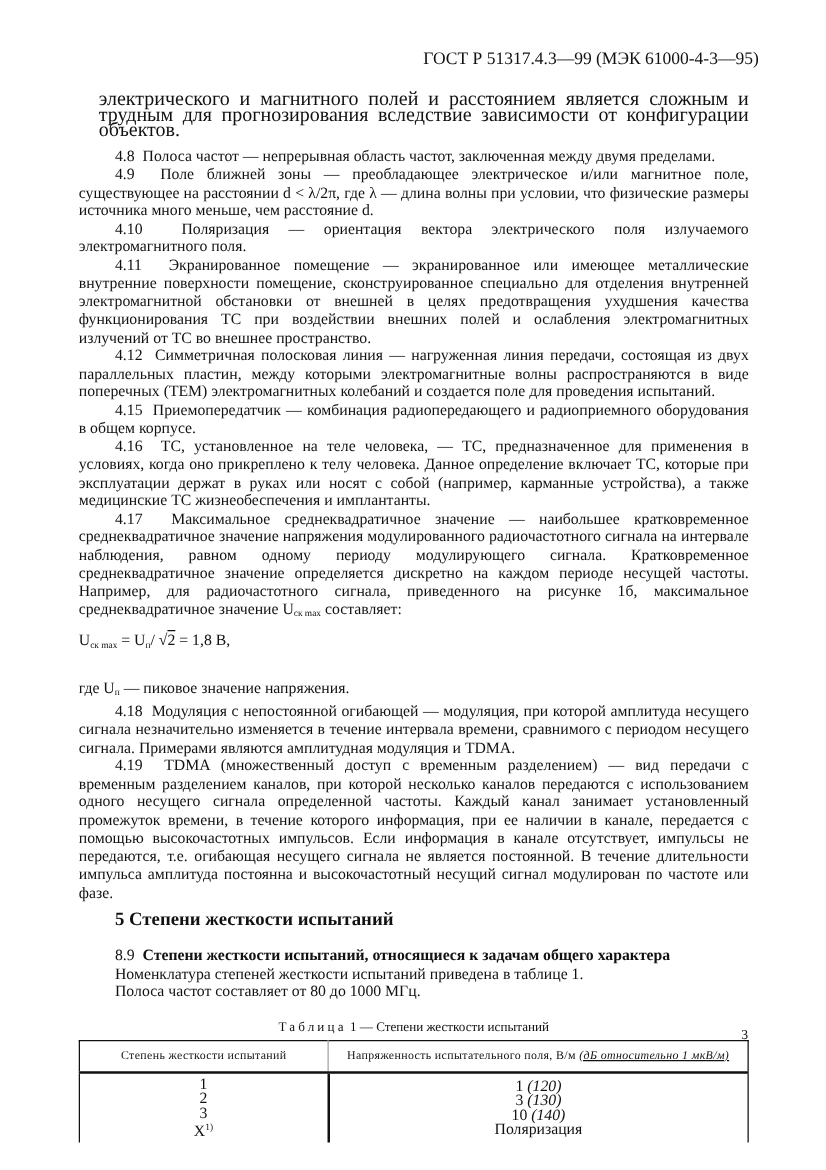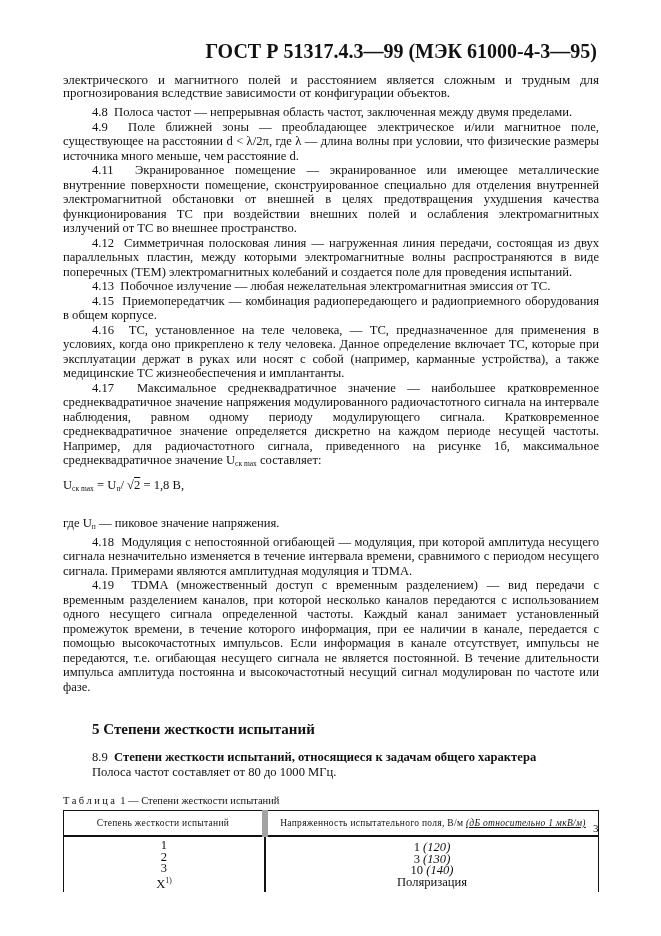--- a/index.html
+++ b/index.html
@@ -2,63 +2,63 @@
 <html><head>
 <meta charset="utf-8">
 <style>
   html, body { margin: 0; padding: 0; background: #ffffff; }
   body {
     width: 661px; height: 936px; position: relative; overflow: hidden;
     font-family: "Liberation Serif", "DejaVu Serif", serif;
     color: #111111;
   }
   .header {
-    position: absolute; top: 40px; right: 64px;
-    font-weight: bold; font-size: 20px; letter-spacing: 0px;
+    position: absolute; top: 40px; right: 54px;
+    font-weight: normal; font-size: 14px; letter-spacing: 0px;
   }
   .page {
     position: absolute; left: 63px; top: 74px; width: 536px;
   }
   .p-small {
-    font-size: 13px; line-height: 12.6px; text-align: justify;
-    margin: 0 0 6px 0;
+    font-size: 16px; line-height: 12.6px; text-align: justify;
+    margin: 0 0 6px 16px;
   }
   .p {
     font-size: 12.6px; line-height: 14.5px; text-align: justify;
     margin: 0; text-indent: 29px;
   }
   .p.noindent { text-indent: 0; margin-top: 20px; }
   .formula {
     text-align: left; font-size: 12.6px; line-height: 14.5px;
     margin: 6px 0 6px 0;
   }
   sub { font-size: 7.5px; vertical-align: -2px; }
   .sqrt { text-decoration: overline; }
   .section-title {
-    font-weight: bold; font-size: 15px; margin: 27px 0 0 29px;
+    font-weight: bold; font-size: 15px; margin: 7px 0 0 29px;
   }
   .sub-title {
     font-size: 12.6px; margin: 12px 0 0 29px; line-height: 14.5px;
   }
   .sub-title b { font-weight: bold; }
   .plain-line { font-size: 12.6px; line-height: 14.5px; margin-left: 29px; }
   .table-caption {
-    font-size: 10.5px; margin: 16px 0 4px 0;
+    font-size: 10.5px; margin: 16px 0 4px 0; text-align: center;
   }
   .table-caption .spaced { letter-spacing: 2.5px; }
   table {
     border-collapse: collapse; width: 536px;
     font-size: 12.6px;
   }
   td, th { padding: 0 4px; }
   th {
     font-weight: normal; font-size: 9.5px; letter-spacing: 0.3px;
     height: 24px; border: 1px solid #111; border-bottom: 2px solid #111;
   }
-  th.col1 { width: 190px; border-right: 6px solid #a3a3a3; font-family: Liberation Serif, serif; }
+  th.col1 { width: 190px; border-right: 1px solid #a3a3a3; font-family: Liberation Serif, serif; }
   th i { font-style: italic; text-decoration: underline; }
   td.vals { text-align: center; line-height: 11.5px; padding: 3px 0 2px 0; border-left: 1px solid #111; }
   td.vals.col1 { border-right: 2px solid #111; }
   td.vals.col2 { border-right: 1px solid #111; }
   sup { font-size: 7.5px; }
   .pagenum {
     position: absolute; left: 593px; top: 822px; font-size: 11px;
   }
 </style>
 </head>
@@ -66,39 +66,40 @@
 
 <div class="header">ГОСТ Р 51317.4.3—99 (МЭК 61000-4-3—95)</div>
 
 <div class="page">
 
   <p class="p-small">электрического и магнитного полей и расстоянием является сложным и трудным для прогнозирования вследствие зависимости от конфигурации объектов.</p>
 
   <div>
     <p class="p"><span>4.8</span>&nbsp; <span>Полоса частот — непрерывная область частот, заключенная между двумя пределами.</span></p>
     <p class="p"><span>4.9</span>&nbsp; <span>Поле ближней зоны — преобладающее электрическое и/или магнитное поле, существующее на расстоянии d &lt; λ/2π,  где λ — длина волны при условии, что физические размеры источника много меньше, чем расстояние d.</span></p>
+    <p class="p"><span>4.10</span>&nbsp; <span>Поляризация — ориентация вектора электрического поля излучаемого электромагнитного поля.</span></p>
     <p class="p"><span>4.11</span>&nbsp; <span>Экранированное помещение — экранированное или имеющее металлические внутренние поверхности помещение, сконструированное специально для отделения внутренней электромагнитной обстановки от внешней в целях предотвращения ухудшения качества функционирования ТС при воздействии внешних полей и ослабления электромагнитных излучений от ТС во внешнее пространство.</span></p>
     <p class="p"><span>4.12</span>&nbsp; <span>Симметричная полосковая линия — нагруженная линия передачи, состоящая из двух параллельных пластин, между которыми электромагнитные волны распространяются в виде поперечных (ТЕМ) электромагнитных колебаний и создается поле для проведения испытаний.</span></p>
-    <p class="p"><span>4.13</span>&nbsp; <span>Побочное излучение — любая нежелательная электромагнитная эмиссия от ТС.</span></p>
     <p class="p"><span>4.15</span>&nbsp; <span>Приемопередатчик — комбинация радиопередающего и радиоприемного оборудования в общем корпусе.</span></p>
     <p class="p"><span>4.16</span>&nbsp; <span>ТС, установленное на теле человека, — ТС, предназначенное для применения в условиях, когда оно прикреплено к телу человека. Данное определение включает ТС, которые при эксплуатации держат в руках или носят с собой (например, карманные устройства), а также медицинские ТС жизнеобеспечения и имплантанты.</span></p>
 
     <p class="p"><span>4.17</span>&nbsp; <span>Максимальное среднеквадратичное значение — наибольшее кратковременное среднеквадратичное значение напряжения модулированного радиочастотного сигнала на интервале наблюдения, равном одному периоду модулирующего сигнала. Кратковременное среднеквадратичное значение определяется дискретно на каждом периоде несущей частоты. Например, для радиочастотного сигнала, приведенного на рисунке 1б, максимальное среднеквадратичное значение U</span><sub>ск max</sub> <span>составляет:</span></p>
 
     <div class="formula"><span>U</span><sub>ск max</sub><span> = U</span><sub>п</sub><span>/ </span>√<span class="sqrt">2</span><span> = 1,8 В,</span></div>
 
     <p class="p noindent"><span>где U</span><sub>п</sub><span> — пиковое значение напряжения.</span></p>
 
     <p class="p"><span>4.18</span>&nbsp; <span>Модуляция с непостоянной огибающей — модуляция, при которой амплитуда несущего сигнала незначительно изменяется в течение интервала времени, сравнимого с периодом несущего сигнала. Примерами являются амплитудная модуляция и TDMA.</span></p>
     <p class="p"><span>4.19</span>&nbsp; <span>TDMA (множественный доступ с временным разделением) — вид передачи с временным разделением каналов, при которой несколько каналов передаются с использованием одного несущего сигнала определенной частоты. Каждый канал занимает установленный промежуток времени, в течение которого информация, при ее наличии в канале, передается с помощью высокочастотных импульсов. Если информация в канале отсутствует, импульсы не передаются, т.е. огибающая несущего сигнала не является постоянной. В течение длительности импульса амплитуда постоянна и высокочастотный несущий сигнал модулирован по частоте или фазе.</span></p>
   </div>
 
   <div class="section-title">5  Степени жесткости испытаний</div>
 
   <div class="sub-title"><span>8.9</span>&nbsp; <b>Степени жесткости испытаний, относящиеся к задачам общего характера</b></div>
+  <div class="plain-line">Номенклатура степеней жесткости испытаний приведена в таблице 1.</div>
   <div class="plain-line">Полоса частот составляет от 80 до 1000 МГц.</div>
 
   <div class="table-caption"><span class="spaced">Таблица</span><span> 1 — Степени жесткости испытаний</span></div>
 
   <table>
     <tbody>
         <tr>
       <th class="col1">Степень жесткости испытаний</th>
       <th><span>Напряженность испытательного поля, В/м </span><i>(дБ относительно 1 мкВ/м)</i></th>
     </tr>

